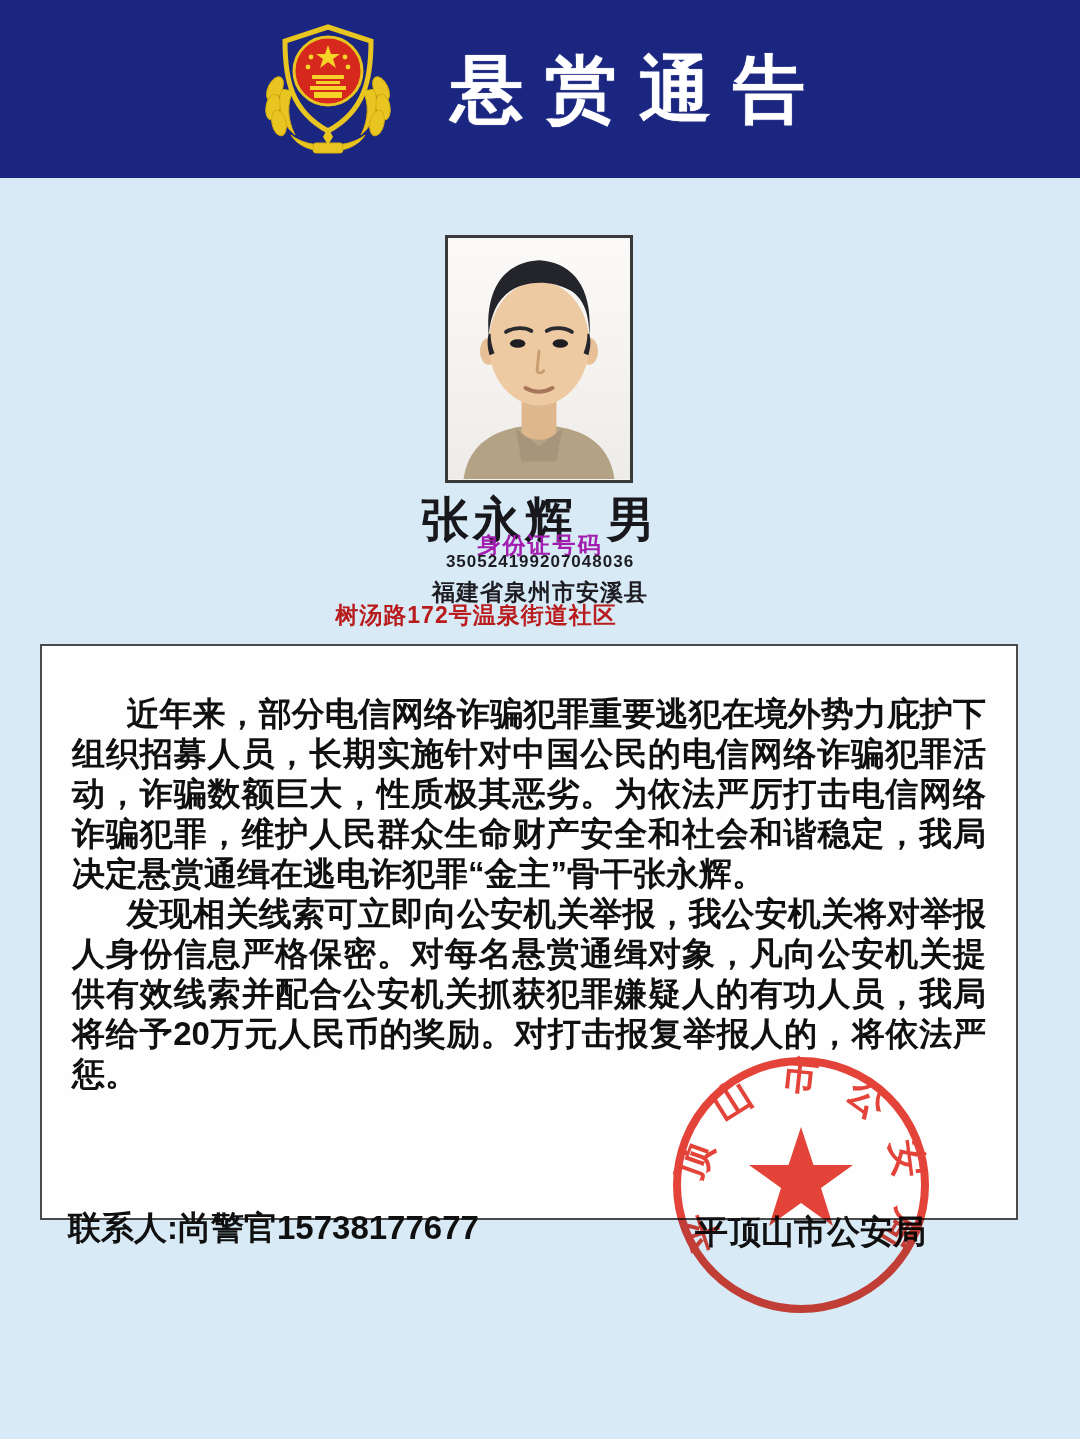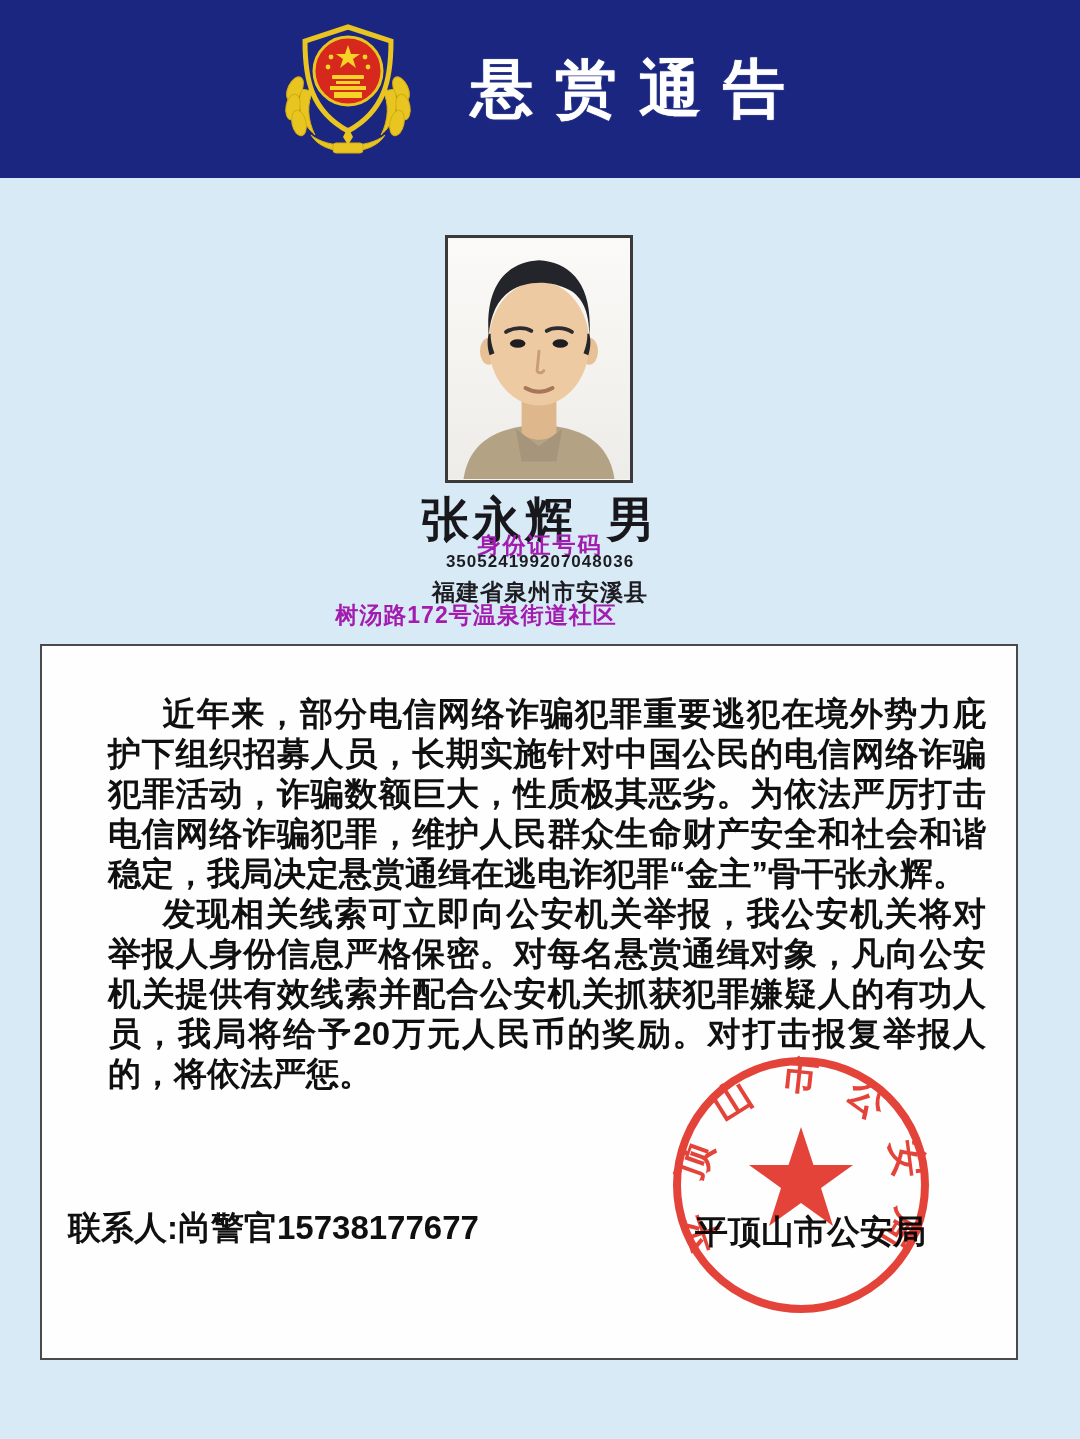--- a/index.html
+++ b/index.html
@@ -12,21 +12,21 @@
   .page{position:absolute;left:0;top:0;width:1080px;height:1439px;background:#d8eaf6;}
 
   
   .header{
     position:absolute;left:0;top:0;width:1080px;height:178px;
     background:#1a2680;
     display:flex;align-items:center;justify-content:center;gap:48px;
   }
   .emblem{width:150px;height:140px;flex:0 0 auto;}
   .header-title{
-    color:#ffffff;font-size:62px;font-weight:bold;
+    color:#ffffff;font-size:72px;font-weight:bold;
     letter-spacing:22px;white-space:nowrap;line-height:1;
     text-shadow:0 0 1px #ffffff;
   }
 
   
   .photo-frame{
     position:absolute;left:445px;top:235px;width:188px;height:248px;
     background:#f6f5f2;border:3px solid #3a3a3a;box-sizing:border-box;
   }
   .photo-frame svg{width:100%;height:100%;display:block;}
@@ -45,27 +45,27 @@
   .id-number{
     position:absolute;left:0;top:552px;width:1080px;text-align:center;
     font-size:17px;font-weight:bold;color:#1c1c22;letter-spacing:1px;
   }
   .addr1{
     position:absolute;left:0;top:577px;width:1080px;text-align:center;
     font-size:23px;font-weight:bold;color:#1c1c22;letter-spacing:1px;
   }
   .addr2{
     position:absolute;left:0;top:600px;width:952px;text-align:center;
-    font-size:23px;font-weight:bold;color:#a21caf;letter-spacing:1px;
+    font-size:23px;font-weight:bold;color:#b91c1c;letter-spacing:1px;
   }
 
   
   .notice-box{
-    position:absolute;left:40px;top:644px;width:978px;height:716px;
-    background:#fefefe;border:2px solid #4a4a4a;box-sizing:border-box;padding-left:36px;
+    position:absolute;left:40px;top:644px;width:978px;height:576px;
+    background:#fefefe;border:2px solid #4a4a4a;box-sizing:border-box;
   }
   .notice-text{
     margin:48px 30px 0 30px;
     font-size:33px;font-weight:bold;color:#101010;
     line-height:40px;text-align:justify;
   }
   .notice-text p{margin:0;text-indent:1.65em;}
 
   
   .contacts{

